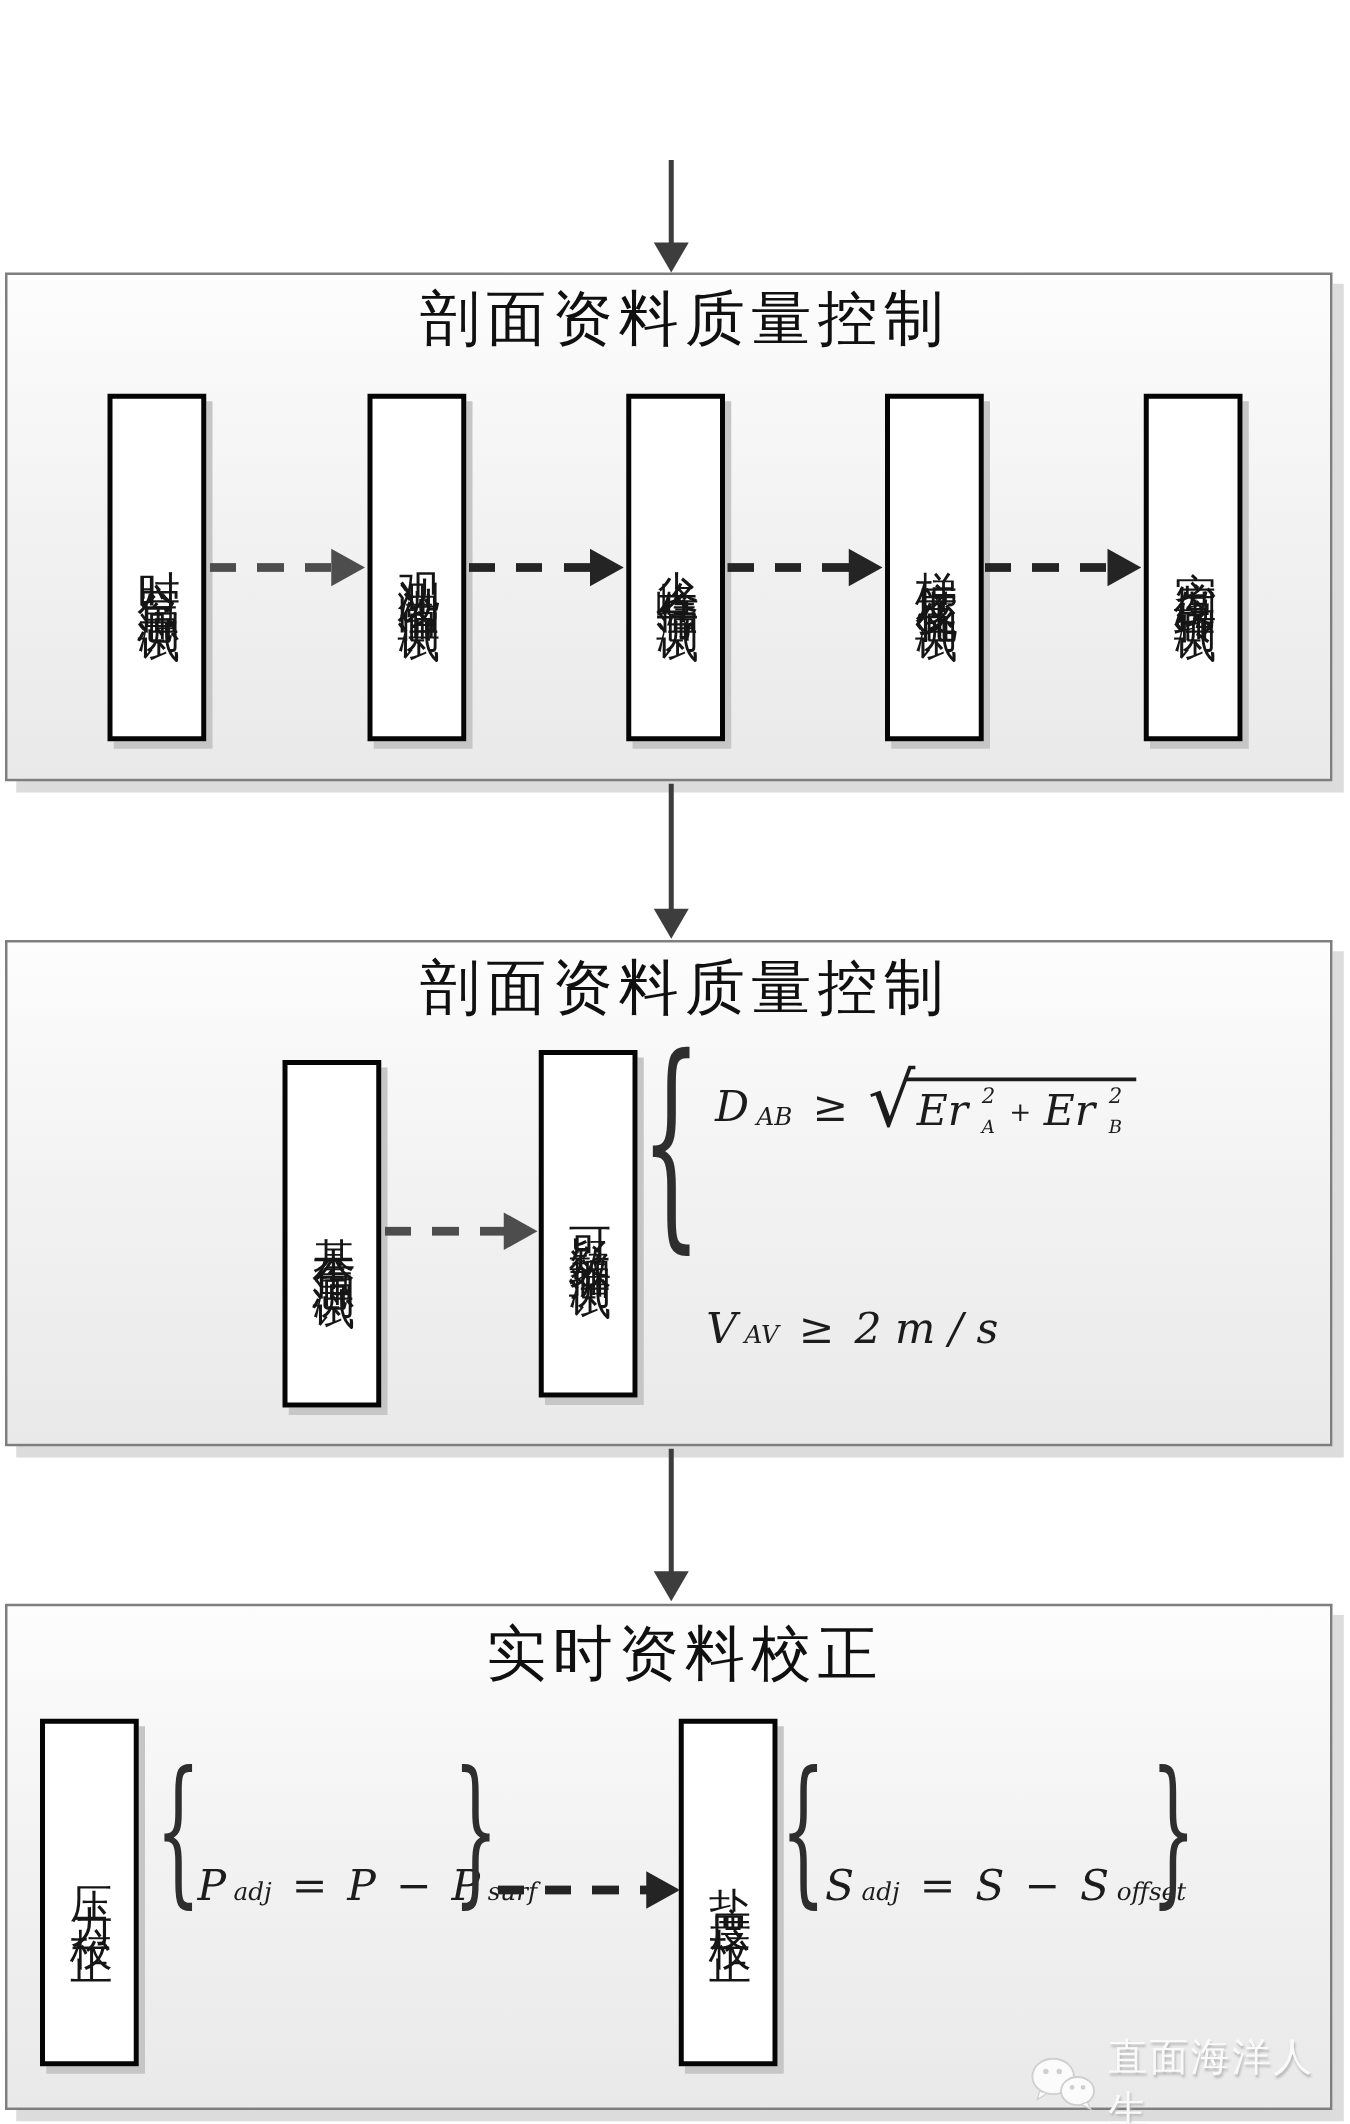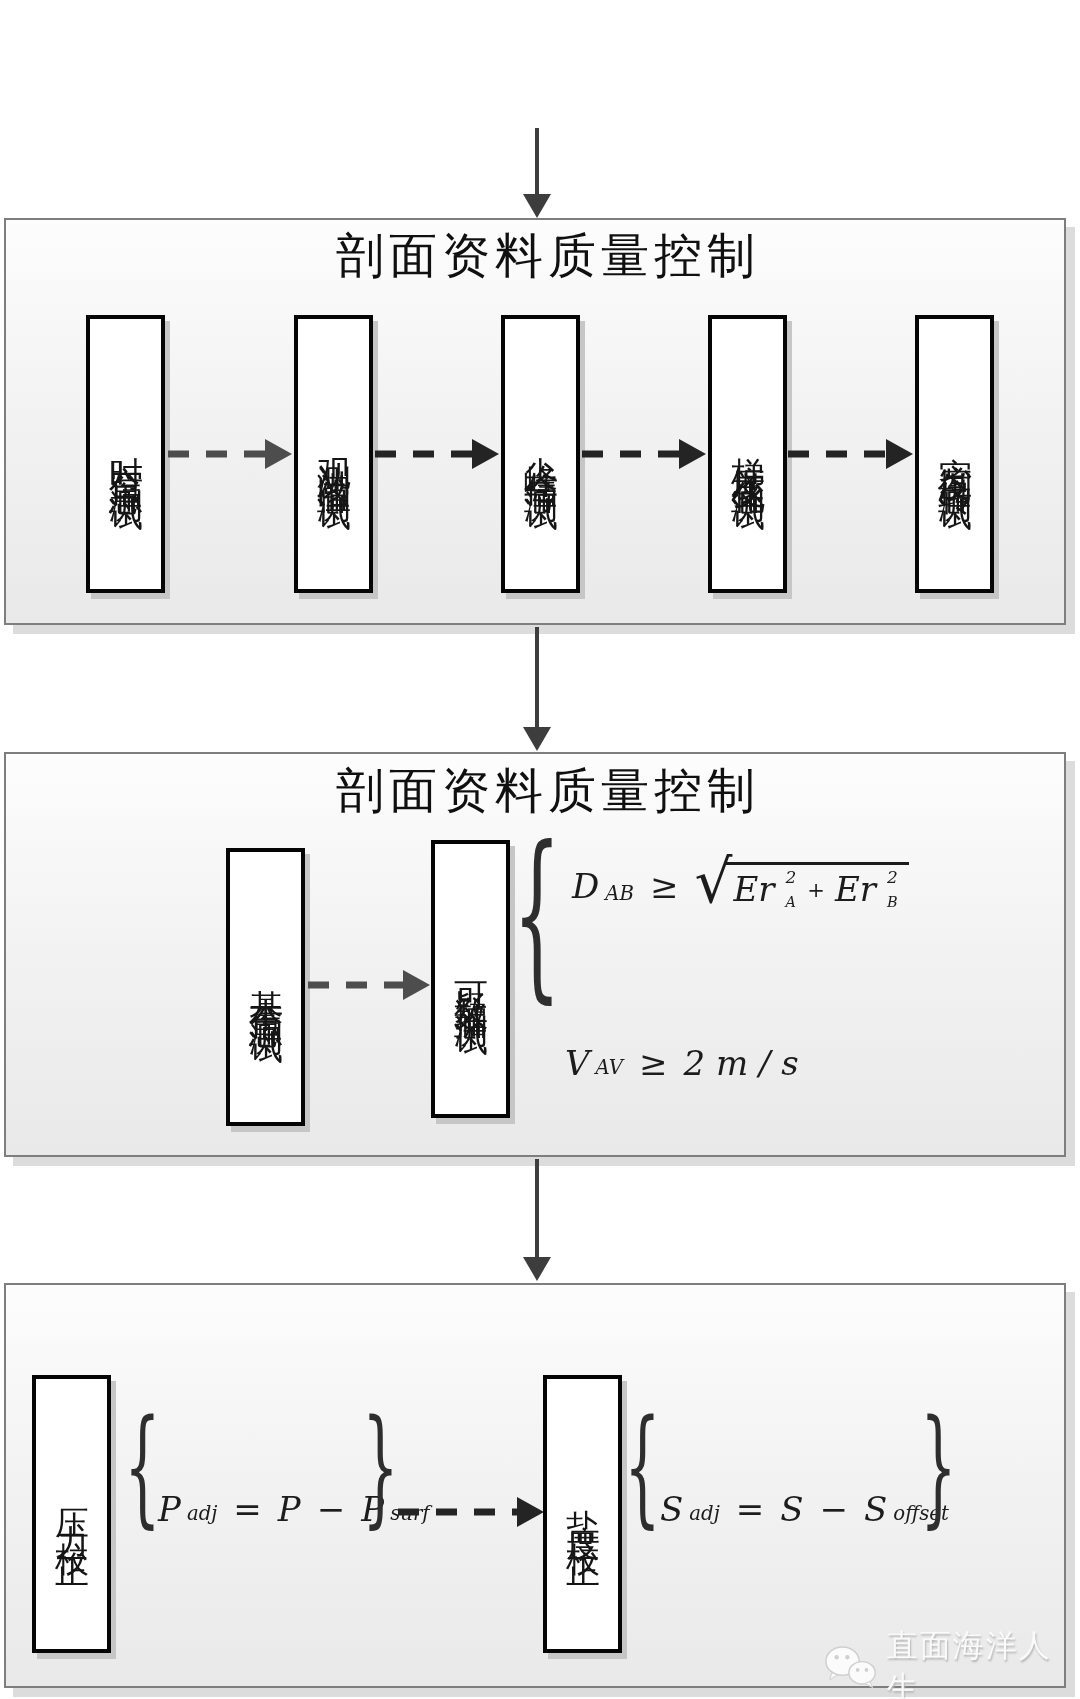--- a/index.html
+++ b/index.html
@@ -173,20 +173,21 @@
     <span>≥</span>
     <span>2 m / s</span>
   </div>
 
   <div class="varrow" style="left:523px; top:1159px; height:122px;">
     <span class="shaft"></span>
     <span class="head"></span>
   </div>
 
   <div class="panel" style="top:1283px; height:405px;"></div>
+  <div class="panel-title" style="top:1296px;">实时资料校正</div>
 
   <div class="vbox" style="left:32px; top:1375px;">
     <span class="vtext ls4">压力校正</span>
   </div>
 
   <span class="brace brace-med" style="left:126px; top:1440px;">{</span>
   <div class="eq" style="left:158px; top:1489px;">
     <span>P</span>
       <span class="vsub">adj</span>
     <span>=</span>

